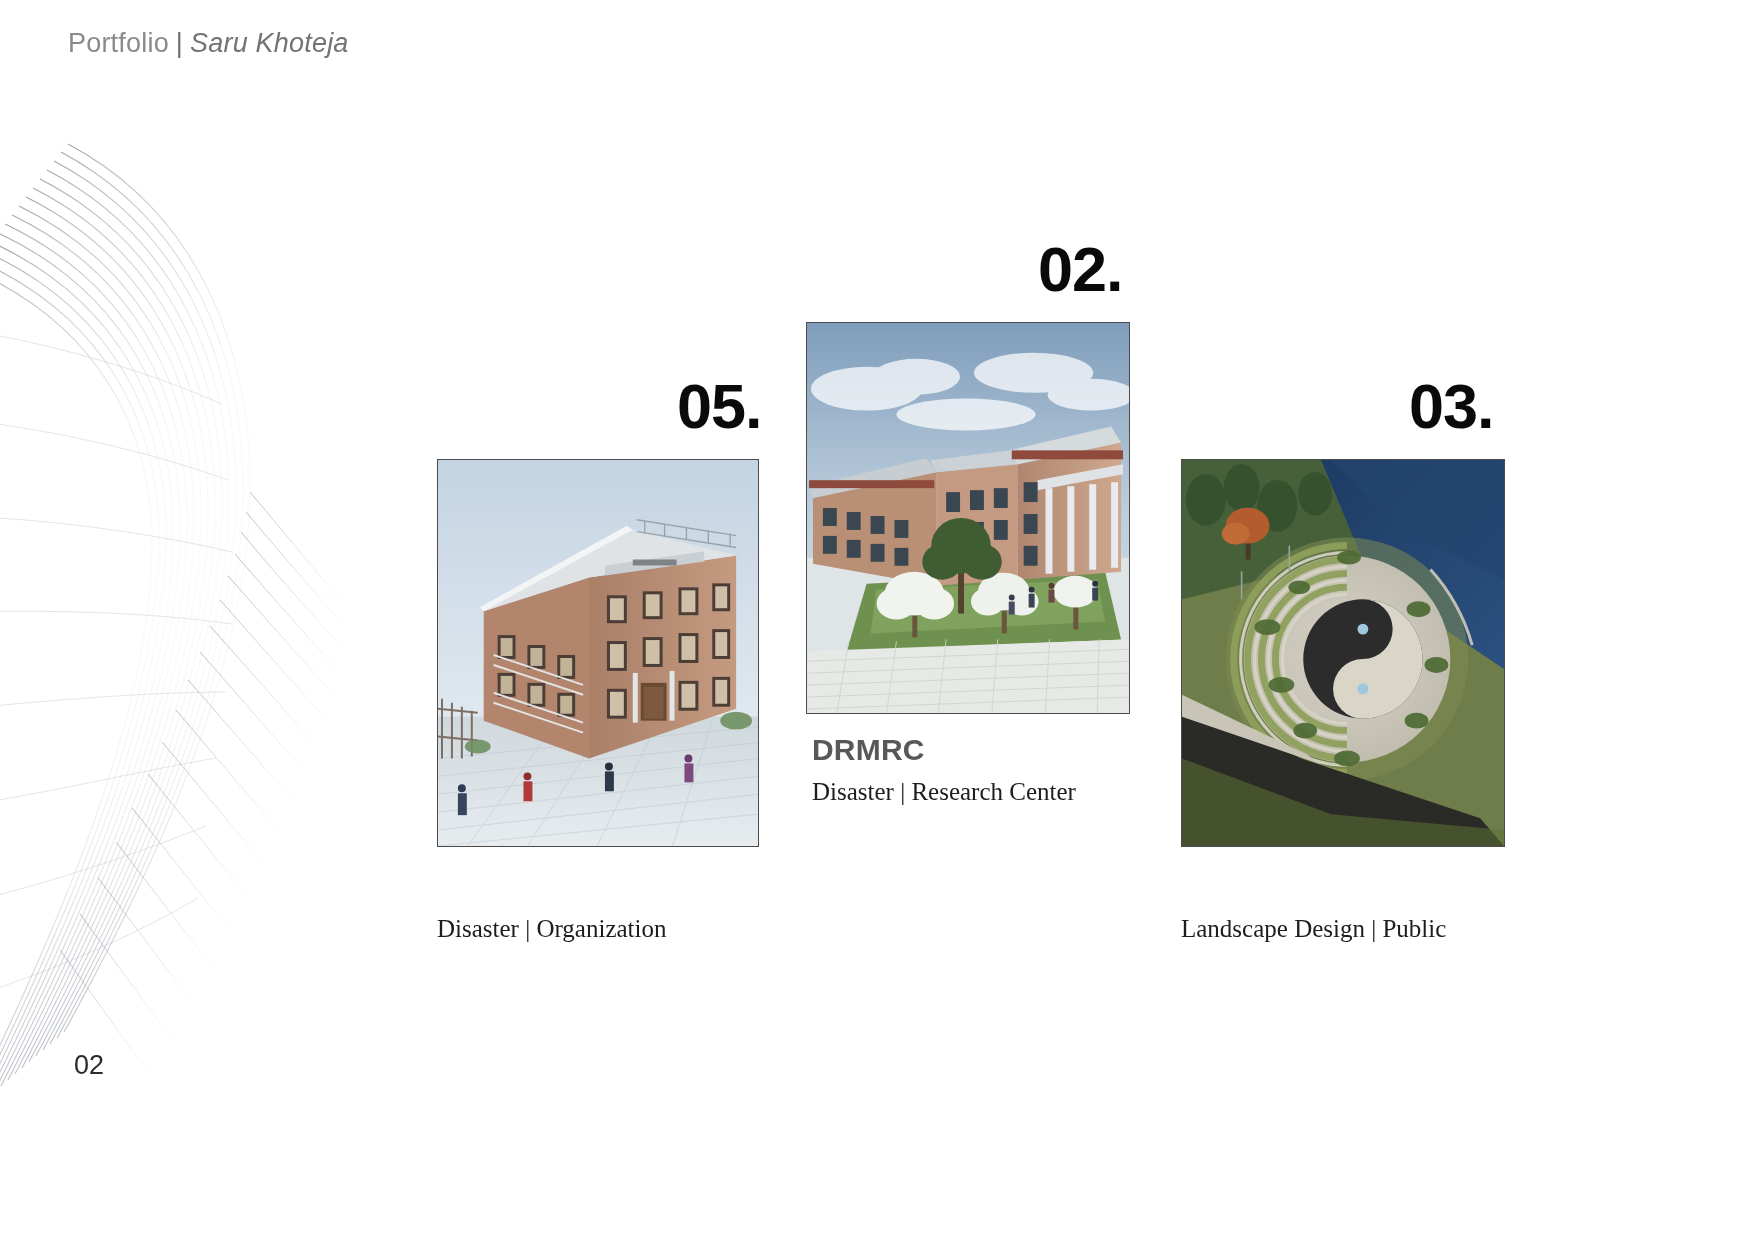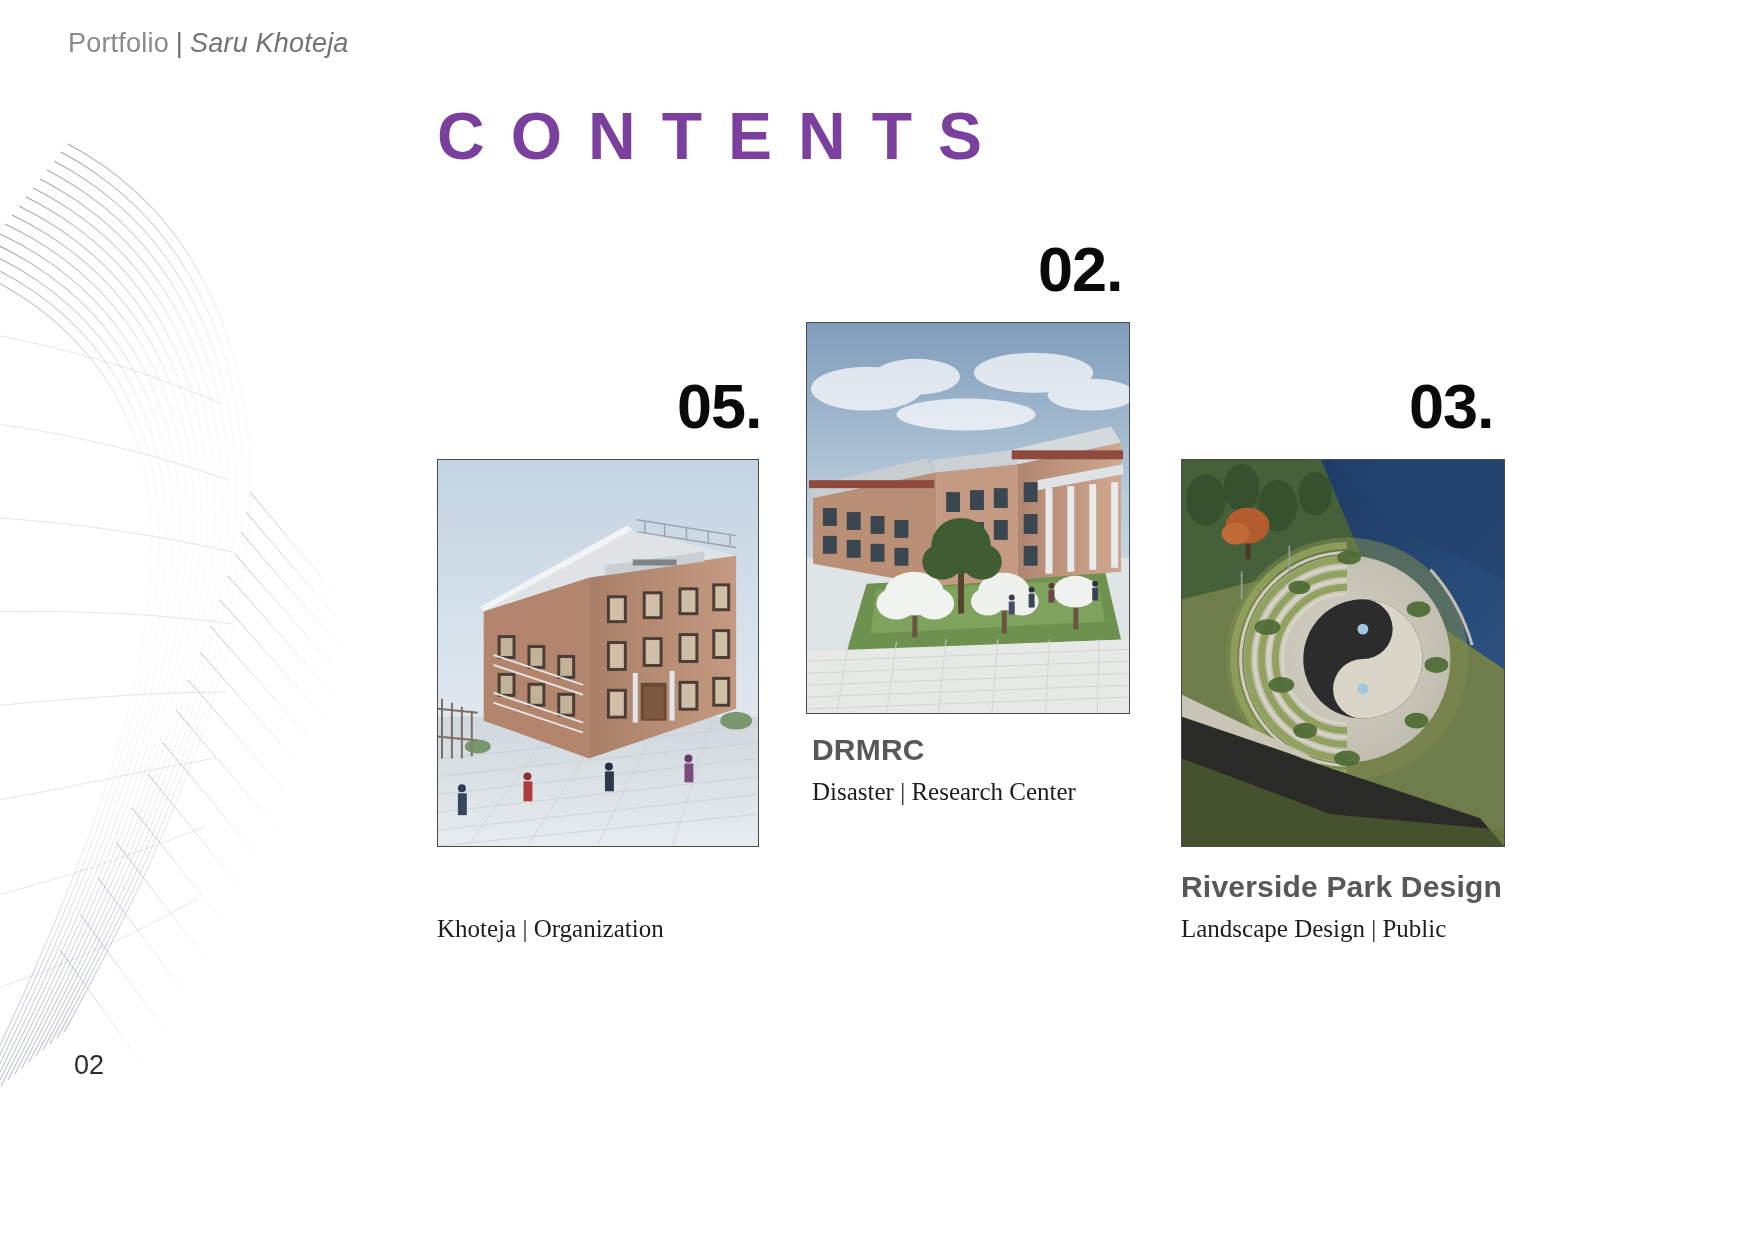--- a/index.html
+++ b/index.html
@@ -203,21 +203,20 @@
         <path d="M26,778 C 106,758 186,730 246,706"></path>
         <path d="M38,868 C 114,842 188,808 238,778"></path>
       </g>
     </svg>
   </div>
 
   <div class="header">
     <span class="h-light">Portfolio</span><span class="h-sep">|</span><span class="h-dark">Saru Khoteja</span>
   </div>
 
-  <div class="contents-title">CONTENTS</div>
 
   <div class="card" id="card-1">
     <div class="num">05.</div>
     <div class="thumb">
       <svg viewBox="0 0 322 388" preserveAspectRatio="none">
         <defs>
           <linearGradient id="sky1" x1="0" y1="0" x2="0" y2="1">
             <stop offset="0%" stop-color="#c4d4e2"></stop>
             <stop offset="60%" stop-color="#dde6ee"></stop>
             <stop offset="100%" stop-color="#eef2f5"></stop>
@@ -345,21 +344,21 @@
           <circle cx="252" cy="300" r="4" fill="#6a3b6a"></circle>
             <rect x="248" y="305" width="9" height="19" fill="#7d4a7d"></rect>
         </g>
 
         <g fill="#6f8f5f" opacity="0.9">
           <ellipse cx="300" cy="262" rx="16" ry="9"></ellipse>
           <ellipse cx="40" cy="288" rx="13" ry="7"></ellipse>
         </g>
       </svg>
     </div>
-    <div class="cap-sub">Khoteja | Organization</div>
+    <div class="cap-sub">Disaster | Organization</div>
   </div>
 
   <div class="card" id="card-2">
     <div class="num">02.</div>
     <div class="thumb">
       <svg viewBox="0 0 324 392" preserveAspectRatio="none">
         <defs>
           <linearGradient id="sky2" x1="0" y1="0" x2="0" y2="1">
             <stop offset="0%" stop-color="#7f9dbb"></stop>
             <stop offset="45%" stop-color="#b9cbdb"></stop>
@@ -563,19 +562,18 @@
         <g stroke="#cfcabb" stroke-width="3" fill="none" opacity="0.9">
           <path d="M250,110 C270,132 284,158 292,186"></path>
         </g>
 
         <g stroke="#9aa3a0" stroke-width="1.6">
           <path d="M60,140 L60,112"></path>
             <path d="M108,112 L108,86"></path>
         </g>
       </svg>
     </div>
-    <div class="cap-title">Riverside Park Design</div>
     <div class="cap-sub">Landscape Design | Public</div>
   </div>
 
   <div class="page-number">02</div>
 
 </div>
 
 </body></html>

